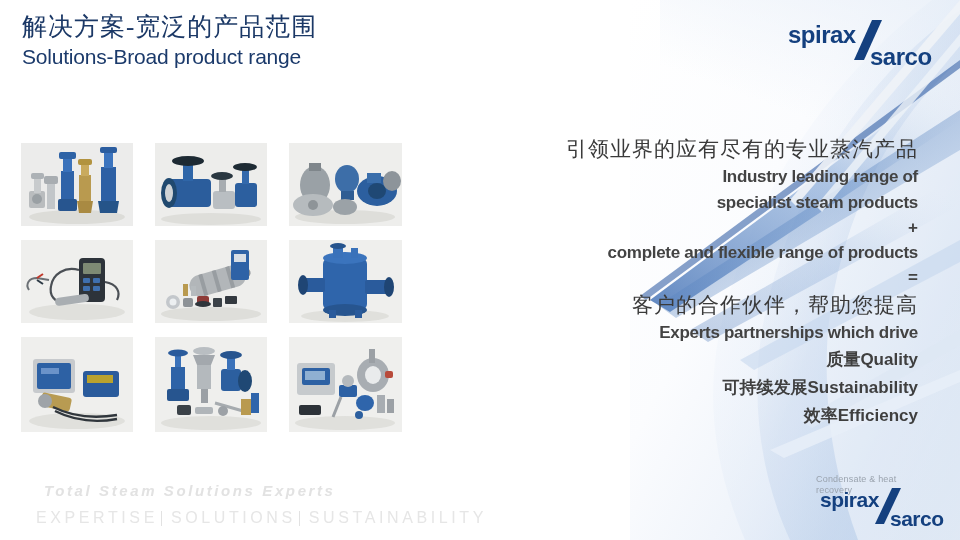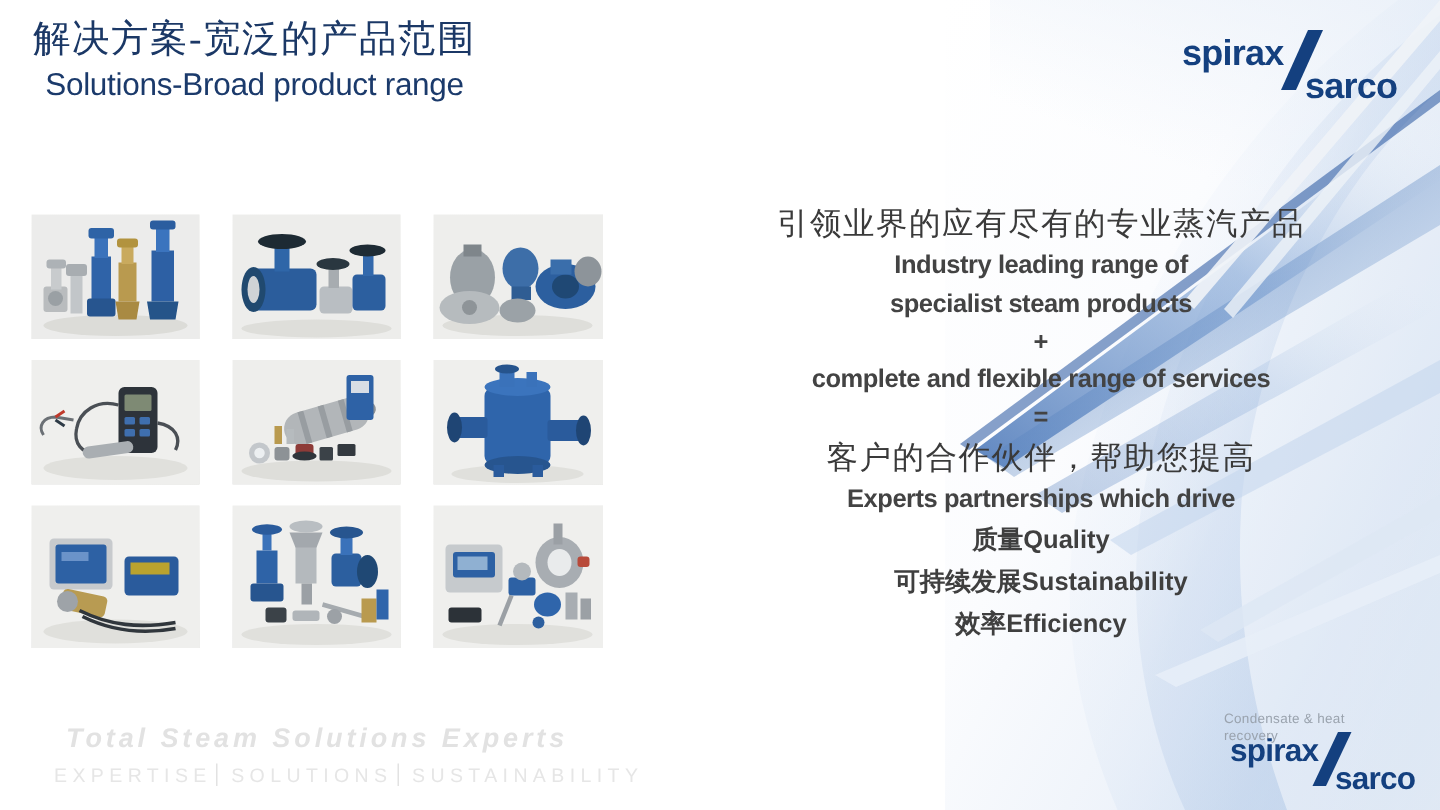--- a/index.html
+++ b/index.html
@@ -22,21 +22,21 @@
     background:linear-gradient(118deg,#ffffff 0%,#fbfcfe 38%,#eef3fa 64%,#e3ecf8 78%,#f4f8fd 93%,#ffffff 100%);
     opacity:.95;
   }
   .bg-svg{position:absolute;right:0;top:0;width:420px;height:540px;}
   .bg-topsheen{
     position:absolute;right:0;top:0;width:300px;height:140px;
     background:linear-gradient(200deg, rgba(235,241,249,.9) 0%, rgba(255,255,255,0) 70%);
   }
 
   
-  .title-block{position:absolute;left:22px;top:12px;text-align:center;}
+  .title-block{position:absolute;left:22px;top:12px;}
   .title-cn{
     font-family:"Liberation Serif", serif;
     font-size:25px;line-height:30px;color:#1b3866;
     letter-spacing:1px;white-space:nowrap;
   }
   .title-en{
     font-size:21px;line-height:26px;color:#1b3a6b;
     font-weight:normal;letter-spacing:-0.2px;white-space:nowrap;
     margin-top:2px;
   }
@@ -66,45 +66,45 @@
     position:relative;overflow:hidden;
     background:linear-gradient(160deg,#f1f1ef 0%,#e9e9e6 45%,#dcdcd8 100%);
   }
   .tile svg{width:100%;height:100%;display:block;}
 
   
   .msg{
     position:absolute;left:470px;top:134px;width:448px;
     text-align:center;color:#404040;
   }
-  .ln{white-space:nowrap;}
+  .ln{white-space:nowrap;text-align:right;}
   .ln-cn{
     font-family:"Liberation Serif", serif;
     font-size:21px;line-height:30px;color:#3a3a3a;letter-spacing:1px;
   }
   .ln-en{
     font-size:17px;line-height:26px;font-weight:bold;color:#434343;
     letter-spacing:-0.3px;
   }
   .ln-op{
     font-size:17px;line-height:24px;font-weight:bold;color:#434343;
   }
   .ln-mix{
     font-size:17px;line-height:28px;font-weight:bold;color:#3f3f3f;
   }
 
   
   .foot-tag{
     position:absolute;left:44px;top:482px;
-    font-size:18px;font-weight:bold;font-style:italic;
+    font-size:15px;font-weight:bold;font-style:italic;
     color:#e2e2e2;letter-spacing:2.6px;white-space:nowrap;
   }
   .foot-pillars{
     position:absolute;left:36px;top:509px;
-    font-size:13px;color:#e6e6e6;letter-spacing:3.6px;white-space:nowrap;
+    font-size:16px;color:#e6e6e6;letter-spacing:3.6px;white-space:nowrap;
     display:flex;align-items:center;
   }
   .foot-pillars .sep{
     display:inline-block;width:1px;height:15px;background:#e2e2e2;
     margin:0 9px 0 3px;
   }
 </style>
 </head>
 <body>
 
@@ -380,21 +380,21 @@
         <circle cx="70" cy="78" r="4" fill="#2c5f9f"></circle>
       </svg>
     </div>
   </div>
 
   <div class="msg">
     <div class="ln ln-cn">引领业界的应有尽有的专业蒸汽产品</div>
     <div class="ln ln-en">Industry leading range of</div>
     <div class="ln ln-en">specialist steam products</div>
     <div class="ln ln-op">+</div>
-    <div class="ln ln-en">complete and flexible range of services</div>
+    <div class="ln ln-en">complete and flexible range of products</div>
     <div class="ln ln-op">=</div>
     <div class="ln ln-cn">客户的合作伙伴，帮助您提高</div>
     <div class="ln ln-en">Experts partnerships which drive</div>
     <div class="ln ln-mix">质量Quality</div>
     <div class="ln ln-mix">可持续发展Sustainability</div>
     <div class="ln ln-mix">效率Efficiency</div>
   </div>
 
   <div class="foot-tag">Total Steam Solutions Experts</div>
   <div class="foot-pillars">

